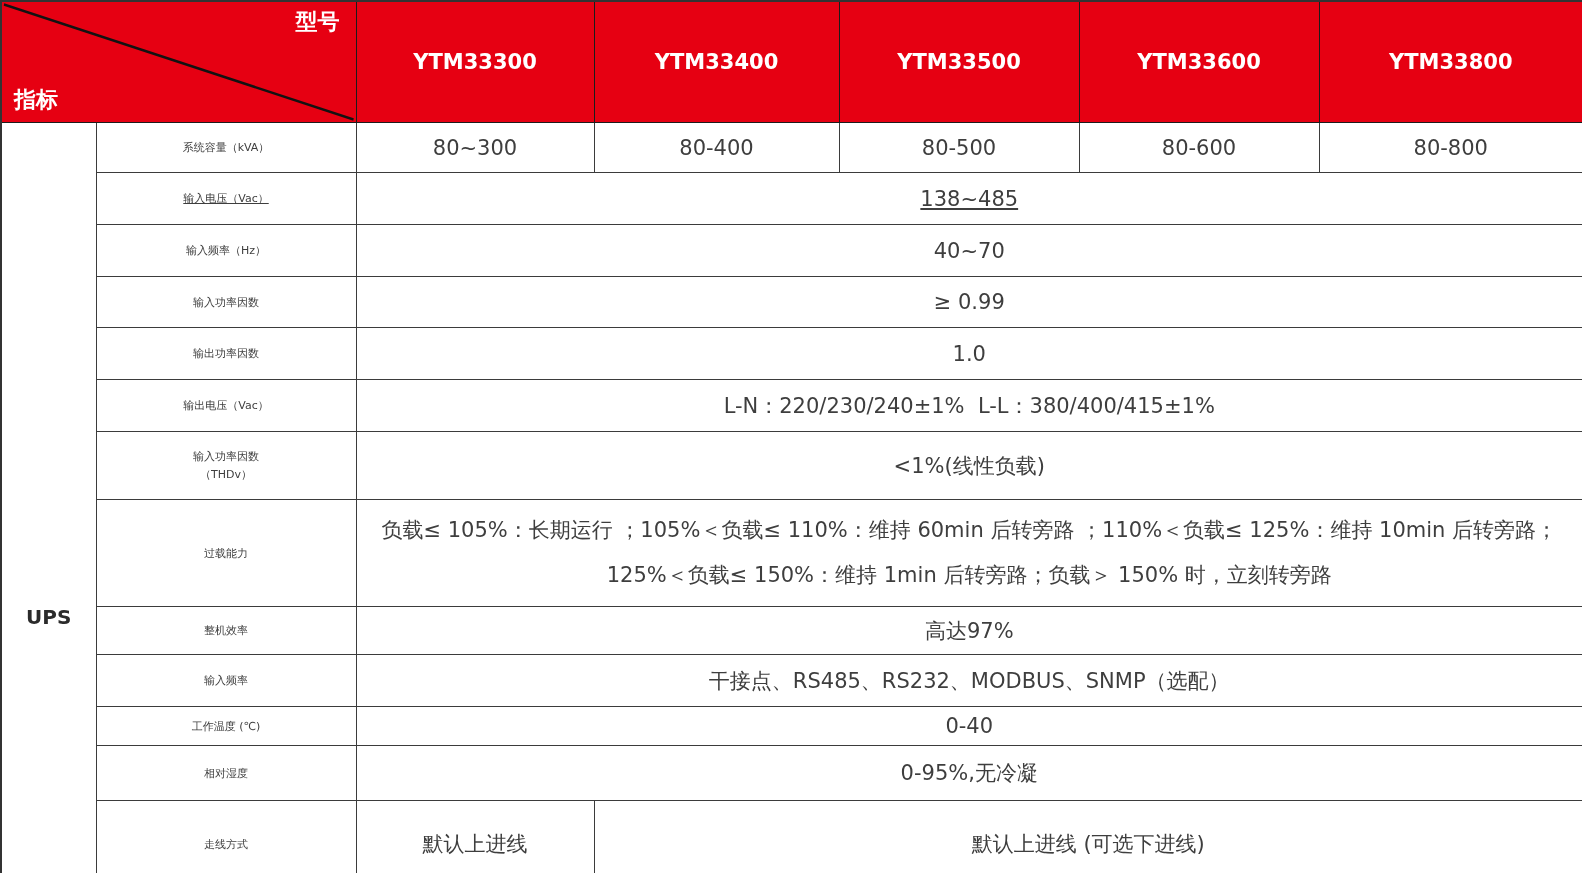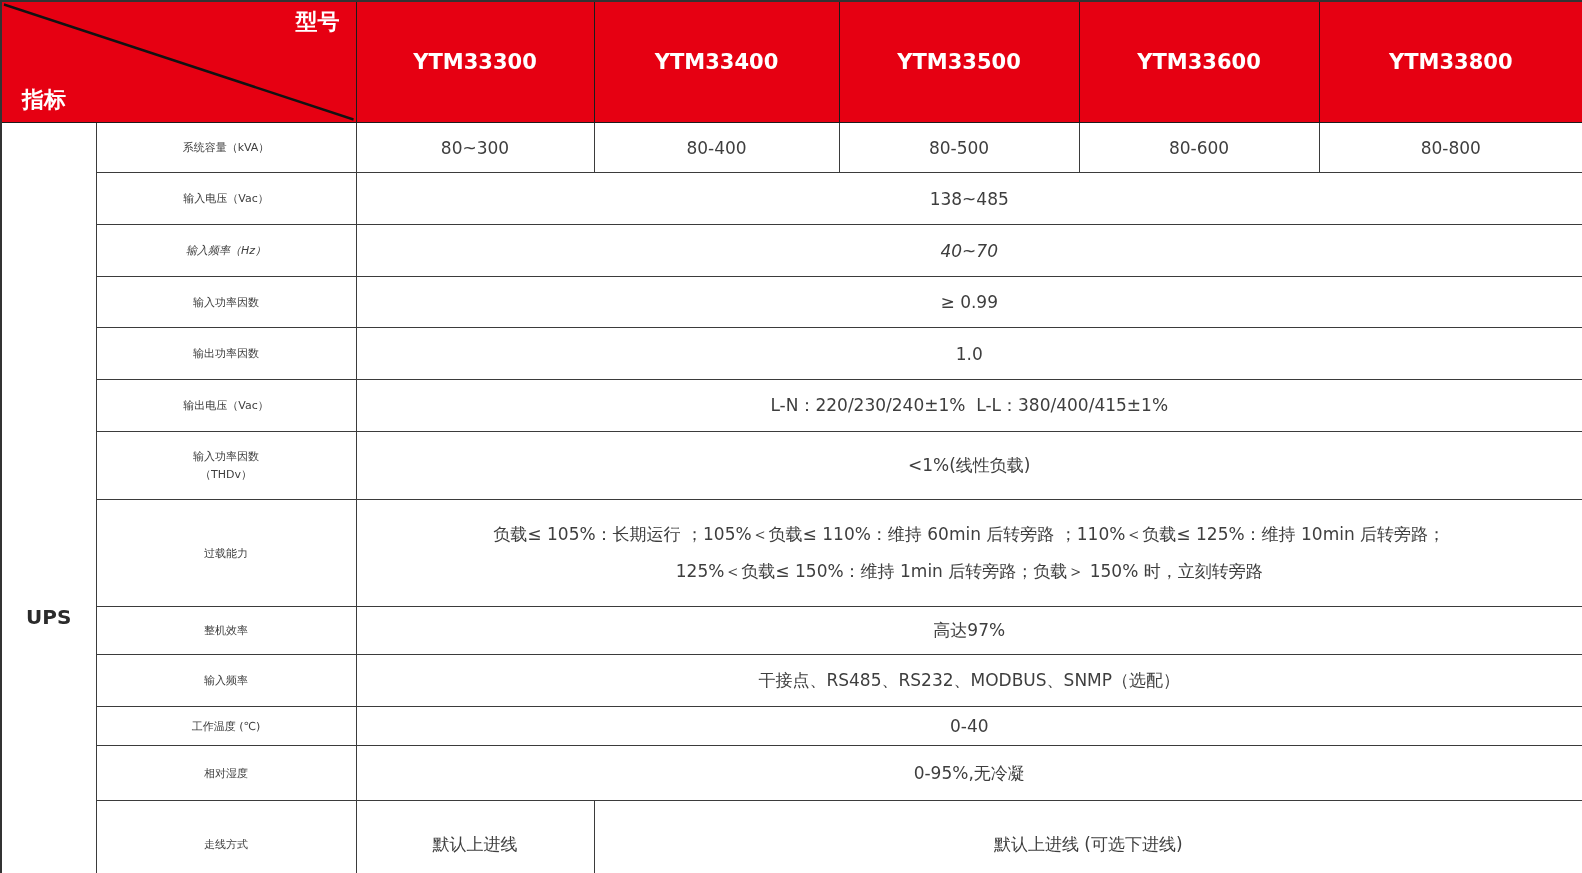--- a/index.html
+++ b/index.html
@@ -52,39 +52,39 @@
   }
   .corner .corner-tr {
     position: absolute;
     top: 5px;
     right: 16px;
     font-size: 22px;
   }
   .corner .corner-bl {
     position: absolute;
     bottom: 7px;
-    left: 20px;
+    left: 12px;
     font-size: 22px;
   }
   
   td.ups {
     font-size: 20px;
     font-weight: 600;
     color: #2b2b2b;
     padding-top: 225px; 
   }
   td.label { font-size: 11px; }
-  td.value { font-size: 17px; }
+  td.value { font-size: 21px; }
   td.overload { line-height: 2.15; }
   td.thdv-label { line-height: 1.55; }
   
   tr.hdr      { height: 95px; margin-left: 20px; }
   tr.r-cap    { height: 50px; }
-  tr.r-invv   { height: 52px; }
-  tr.r-infreq { height: 52px; font-style: italic; }
+  tr.r-invv   { height: 52px; text-decoration: underline; }
+  tr.r-infreq { height: 52px; }
   tr.r-inpf   { height: 51px; }
   tr.r-outpf  { height: 52px; }
   tr.r-outv   { height: 52px; }
   tr.r-thdv   { height: 68px; }
   tr.r-over   { height: 107px; }
   tr.r-eff    { height: 48px; }
   tr.r-comm   { height: 52px; }
   tr.r-temp   { height: 39px; }
   tr.r-hum    { height: 55px; }
   tr.r-wire   { height: 88px; }

